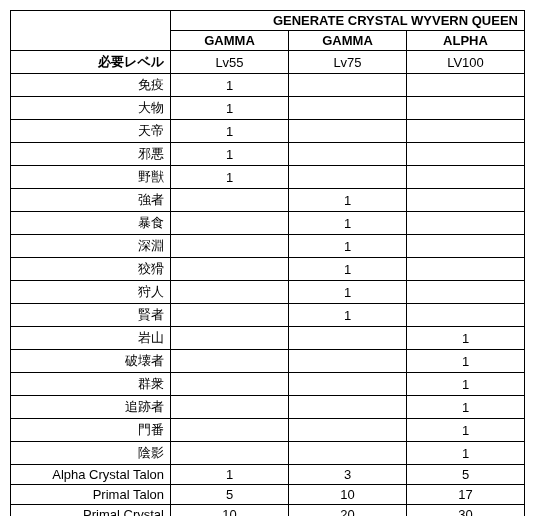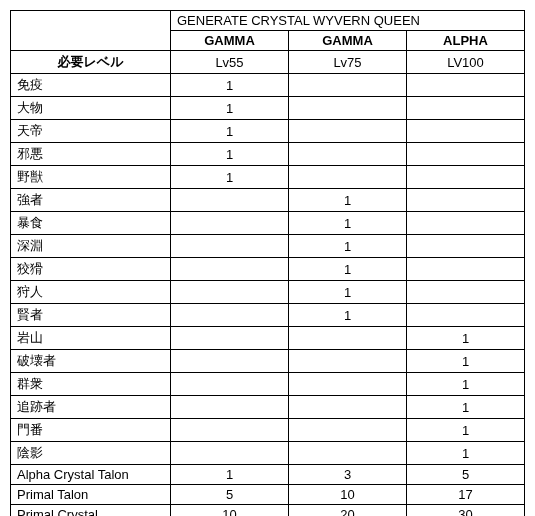--- a/index.html
+++ b/index.html
@@ -14,37 +14,37 @@
       width: 515px;
     }
     th, td {
       border: 1px solid #000;
       padding: 2px 6px;
       height: 19px;
       box-sizing: border-box;
     }
     .col-label {
       width: 160px;
-      text-align: left;
+      text-align: right;
     }
     .col-data {
       width: 118px;
       text-align: center;
     }
     .header-main {
-      text-align: left;
-      font-weight: normal;
+      text-align: right;
+      font-weight: bold;
     }
     .header-sub {
       text-align: center;
       font-weight: bold;
     }
     .level-label {
       font-weight: bold;
-      text-align: center;
+      text-align: right;
     }
     .blank-corner {
       background: #fff;
     }
   </style>
 </head>
 <body>
 
 <table>
   <thead>

